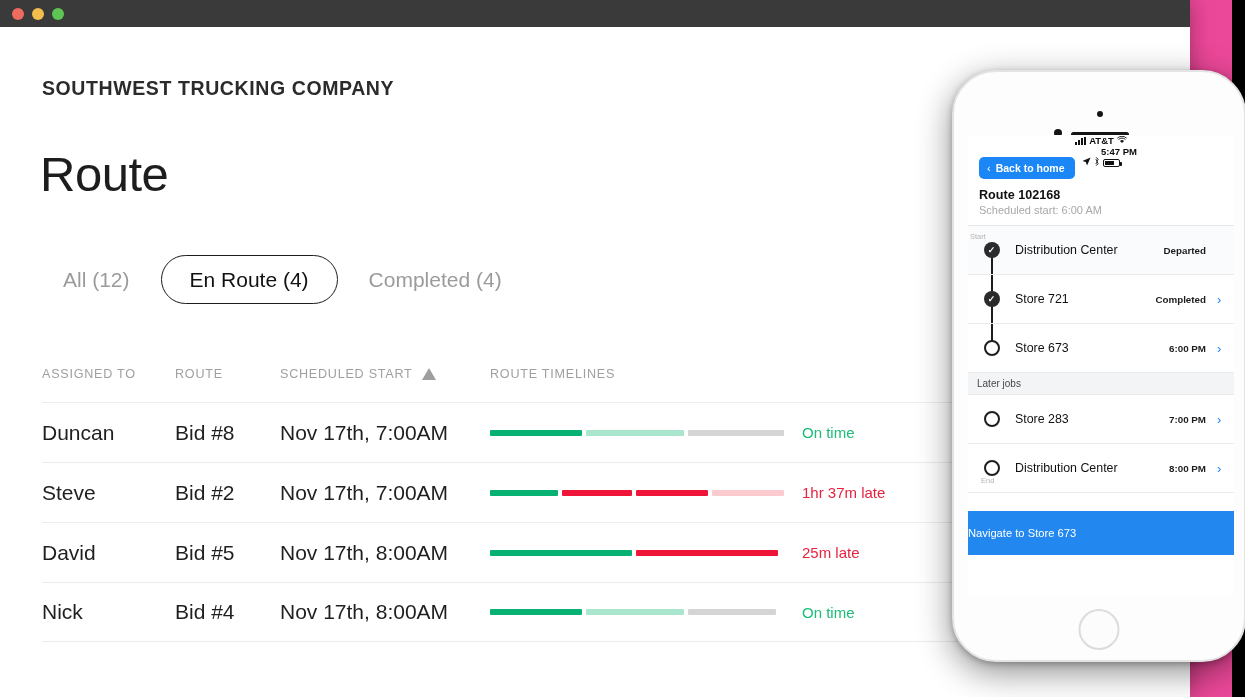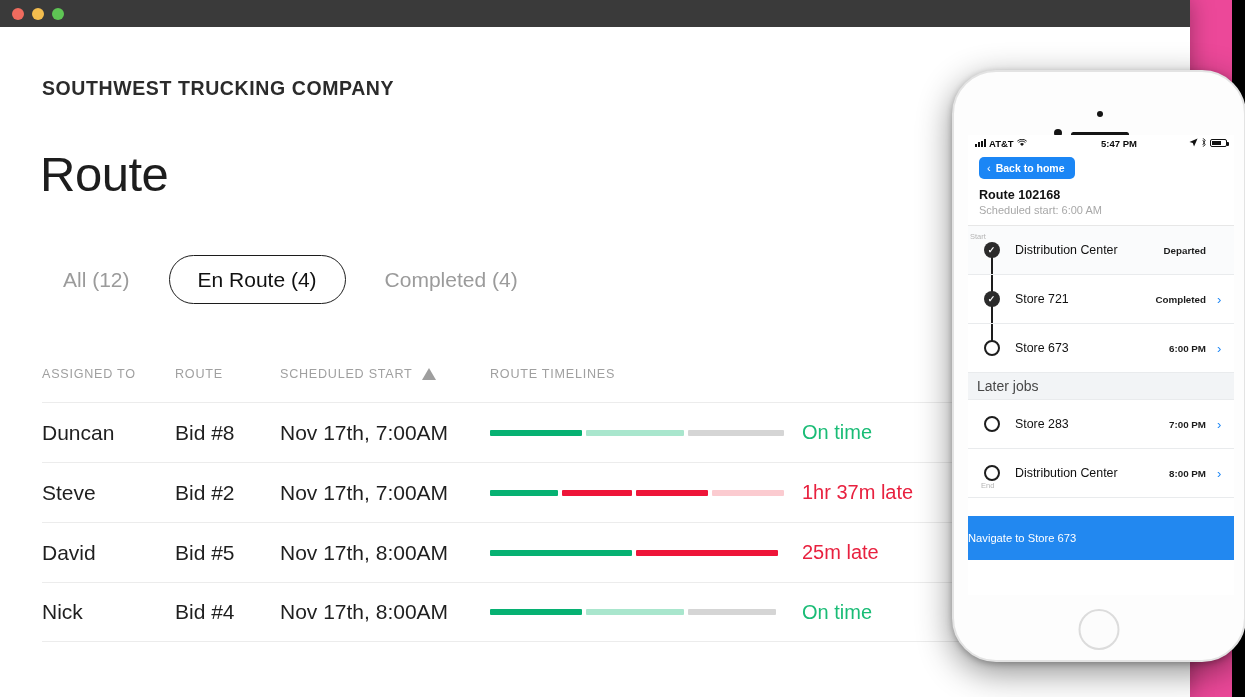--- a/index.html
+++ b/index.html
@@ -39,21 +39,21 @@
   }
   .page-title {
     position: absolute; left: 40px; top: 119px;
     font-size: 49px; font-weight: 300; color: #1d1d1d;
     letter-spacing: -.5px;
   }
 
   
   .tabs {
     position: absolute; left: 40px; top: 228px;
-    display: flex; align-items: center; gap: 16px;
+    display: flex; align-items: center; gap: 8px;
   }
   .tab {
     font-size: 21px; color: #9b9b9b; font-weight: 400;
     padding: 13px 22px; border-radius: 30px; border: 1.6px solid transparent;
     white-space: nowrap; cursor: pointer; line-height: 1;
   }
   .tab.active { color: #111; border-color: #1c1c1c; padding: 13px 28px; }
 
   
   .table { position: absolute; left: 42px; top: 340px; width: 940px; }
@@ -75,21 +75,21 @@
   .trow {
     display: flex; align-items: center;
     height: 60px; border-top: 1px solid #ececec;
     font-size: 21px; color: #1f1f1f; font-weight: 400;
   }
   .trow:last-child { border-bottom: 1px solid #ececec; }
   .cell-name { width: 133px; flex:none; }
   .cell-route { width: 105px; flex:none; }
   .cell-start { width: 210px; flex:none; }
   .cell-timeline { width: 300px; flex:none; display: flex; align-items: center; gap: 4px; }
-  .cell-status { flex: 1; font-size: 20px; padding-left: 12px; }
+  .cell-status { flex: 1; font-size: 15px; padding-left: 12px; }
   .status-ontime { color: #1abc76; }
   .status-late   { color: #e8213f; }
 
   .seg { height: 6px; border-radius: 1px; }
 
   
   .phone {
     position: absolute; left: 952px; top: 70px;
     width: 294px; height: 592px;
     background: #fdfdfd;
@@ -109,21 +109,21 @@
   }
   .home-btn {
     position: absolute; left: 50%; top: 537px; transform: translateX(-50%);
     width: 41px; height: 41px; border-radius: 50%;
     border: 2px solid #dcdcdc; background: #fcfcfc;
   }
 
   
   .statusbar {
     height: 16px; display: flex; align-items: center;
-    padding: 0 7px; font-size: 9.5px; color: #0b0b0b; font-weight: 600;
+    padding: 0 7px; font-size: 9.5px; color: #0b0b0b; font-weight: 600; flex-direction: column;
   }
   .sb-left { display: flex; align-items: center; gap: 3px; flex: 1; }
   .sb-center { flex: none; font-weight: 700; padding-left: 36px; }
   .sb-right { display: flex; align-items: center; justify-content: flex-end; gap: 3px; flex: 1; }
   .bars { display: flex; align-items: flex-end; gap: 1px; height: 8px; }
   .bars i { width: 2px; background: #111; display: block; }
   .bars i:nth-child(1){height:3px} .bars i:nth-child(2){height:5px}
   .bars i:nth-child(3){height:6.5px} .bars i:nth-child(4){height:8px; background:#111}
   .batt { width: 17px; height: 8px; border: 1px solid #111; border-radius: 2px; position: relative; }
   .batt::after { content:""; position:absolute; right:-3px; top:2px; width:2px; height:4px; background:#111; border-radius:0 1px 1px 0;}
@@ -159,21 +159,21 @@
   .mk.done::after { content: "✓"; color: #fff; font-size: 9px; line-height: 1; font-weight: bold; }
   .mk.open { background: #fff; border: 2px solid #1d1d1d; }
   .mk-cap { position: absolute; top: 6px; left: 2px; font-size: 7.5px; color: #b5b5b5; }
   .mk-cap.end { top: auto; bottom: 7px; left: 13px; }
   .connector { position: absolute; left: 23.2px; width: 1.6px; background: #1d1d1d; z-index: 1; }
   .stop-name { flex: 1; font-size: 12.4px; color: #111; line-height: 1.18; }
   .stop-meta { font-size: 9.8px; color: #1d1d1d; font-weight: 600; white-space: nowrap; }
   .chev-right { color: #1b86f5; font-size: 13px; margin-left: 11px; width: 8px; font-weight: 400; }
   .chev-spacer { width: 19px; }
   .section-label {
-    background: #f2f4f6; font-size: 14px; color: #474747;
+    background: #f2f4f6; font-size: 10px; color: #474747;
     padding: 5px 0 5px 9px; border-bottom: 1px solid #e9ebed;
   }
   .nav-btn {
     background: #2288f0; color: #fff; text-align: left;
     font-size: 11.2px; padding: 16px 0; cursor: pointer;
   }
   .spacer-white { height: 18px; background: #fff; }
 </style>
 </head>
 <body>

